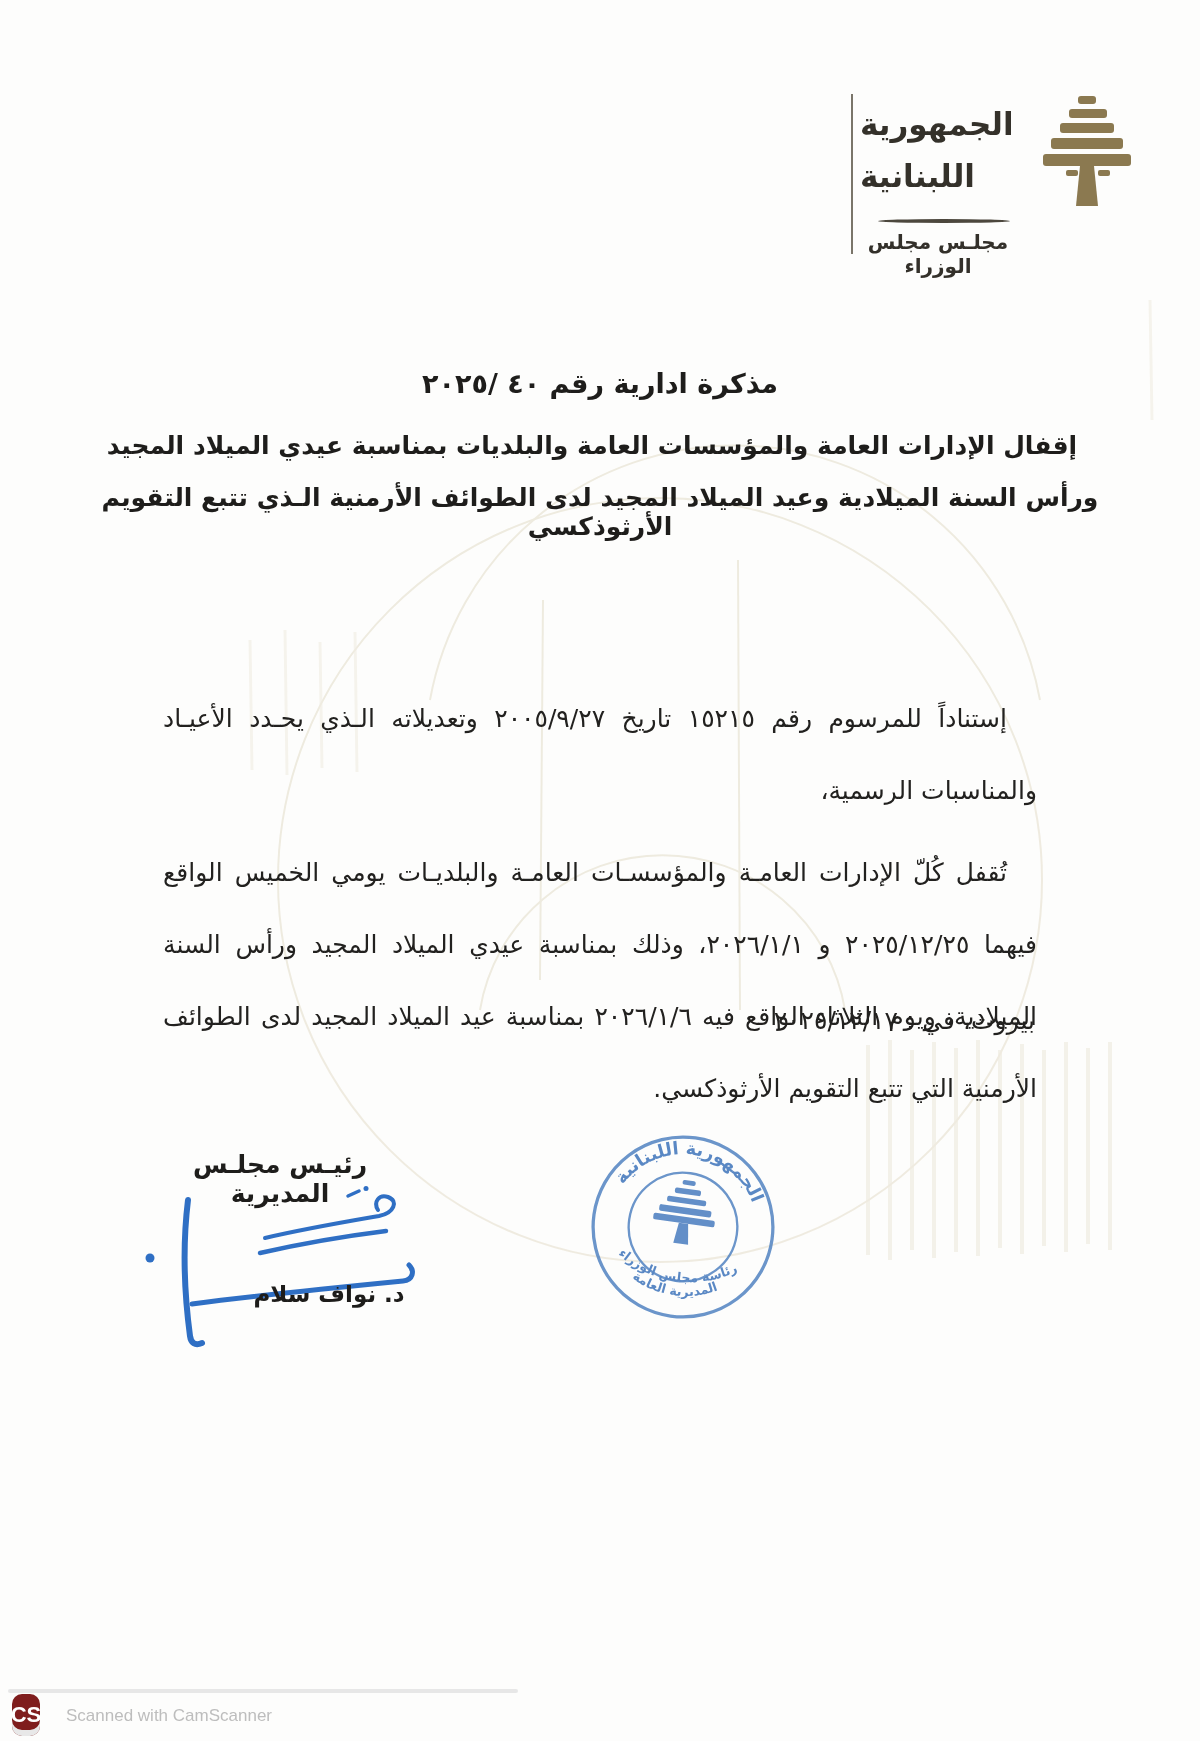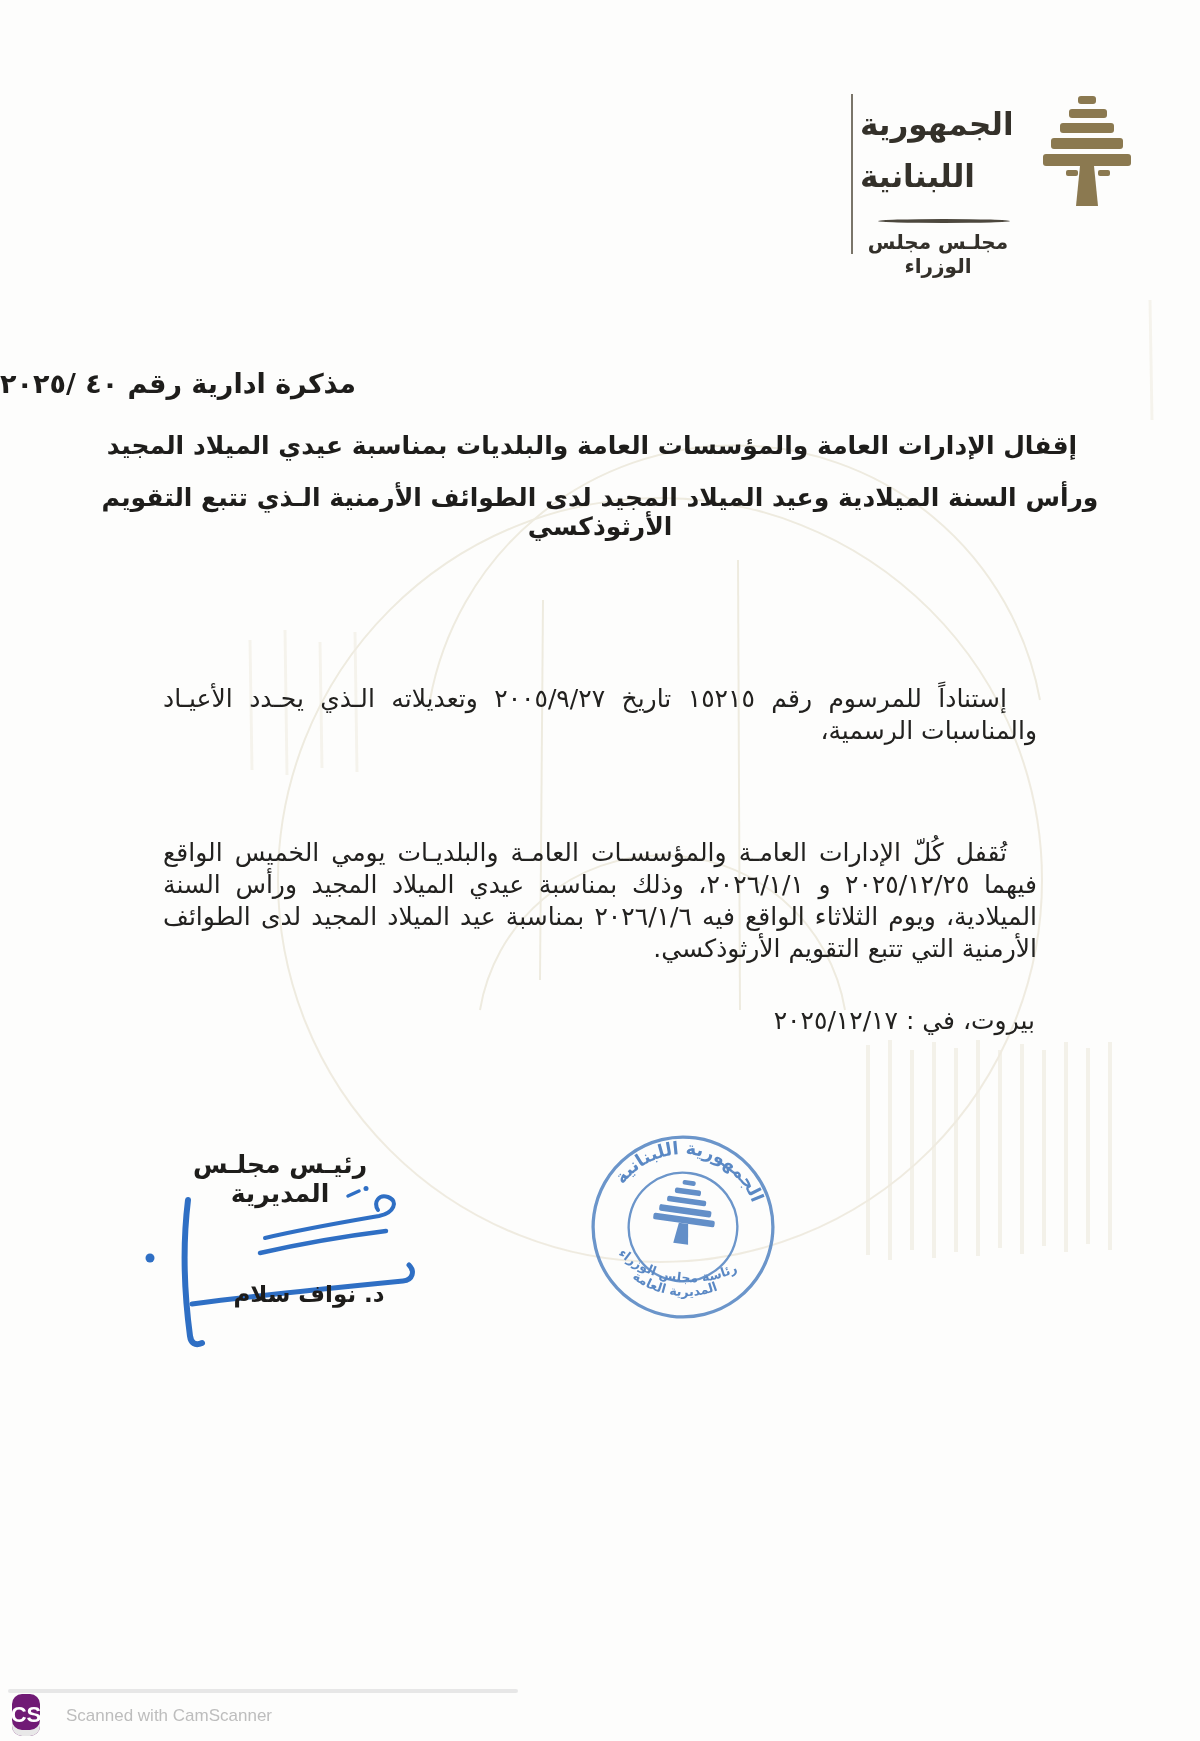--- a/index.html
+++ b/index.html
@@ -14,47 +14,47 @@
   .lh-rule{position:absolute;left:851px;top:94px;width:2px;height:160px;background:#7a756a;}
   .lh-republic{position:absolute;left:860px;top:98px;width:158px;text-align:left;
       font-weight:bold;font-size:31px;line-height:52px;color:#34312a;letter-spacing:1px;}
   .lh-divider{position:absolute;left:878px;top:219px;width:132px;height:4px;background:#4c473d;
       border-radius:50%;}
   .lh-office{position:absolute;left:852px;top:230px;width:172px;text-align:center;
       font-size:20px;font-weight:bold;color:#33302a;}
   .lh-cedar{position:absolute;left:1036px;top:90px;}
 
   
-  .memo-title{position:absolute;top:350px;left:0;right:0;text-align:left;direction:rtl;
+  .memo-title{position:absolute;top:350px;left:0;right:0;text-align:center;direction:rtl;
       font-size:27px;font-weight:bold;color:#1e1d1b;}
   .subject1{position:absolute;top:410px;left:60px;right:76px;text-align:center;direction:rtl;
       font-size:25px;font-weight:bold;color:#1e1d1b;}
   .subject2{position:absolute;top:462px;left:40px;right:40px;text-align:center;direction:rtl;
       font-size:25px;font-weight:bold;color:#1e1d1b;}
   .para{position:absolute;right:163px;width:874px;direction:rtl;text-align:justify;
-      font-size:25px;line-height:32px;color:#22211f;text-indent:30px;}
+      font-size:25px;line-height:72px;color:#22211f;text-indent:30px;}
   .para1{top:658px;}
   .para2{top:812px;margin-left:16px;}
   .date-line{position:absolute;top:1006px;right:165px;direction:rtl;text-align:right;
       font-size:25px;color:#22211f;}
 
   
   .signer-title{position:absolute;top:1150px;left:156px;width:248px;text-align:center;direction:rtl;
       font-size:25px;font-weight:bold;color:#1e1d1b;}
   .signature-svg{position:absolute;left:112px;top:1186px;}
-  .signer-name{position:absolute;top:1281px;left:220px;width:178px;text-align:center;direction:rtl;
+  .signer-name{position:absolute;top:1281px;left:240px;width:178px;text-align:center;direction:rtl;
       font-size:23px;font-weight:bold;color:#1d1c1a;}
 
   
   .stamp{position:absolute;left:580px;top:1124px;transform:rotate(8deg);opacity:.92;}
 
   
   .footer-smudge{position:absolute;left:8px;top:1689px;width:510px;height:4px;background:#dcdcdc;
       border-radius:2px;opacity:.65;}
-  .cs-logo{position:absolute;left:12px;top:1694px;width:28px;height:42px;background:#701a75;
+  .cs-logo{position:absolute;left:12px;top:1694px;width:28px;height:42px;background:#7f1d1d;
       border-radius:10px;display:flex;align-items:center;justify-content:center;
       font-family:"Liberation Sans",sans-serif;font-weight:bold;font-size:22px;color:#ffffff;
       box-shadow:inset 0 -6px 0 #e8e8e8;}
   .cs-caption{position:absolute;left:66px;top:1706px;font-family:"Liberation Sans",sans-serif;
       font-size:17px;color:#bdbdbd;}
 </style>
 </head>
 <body>
 
 <div class="page">

